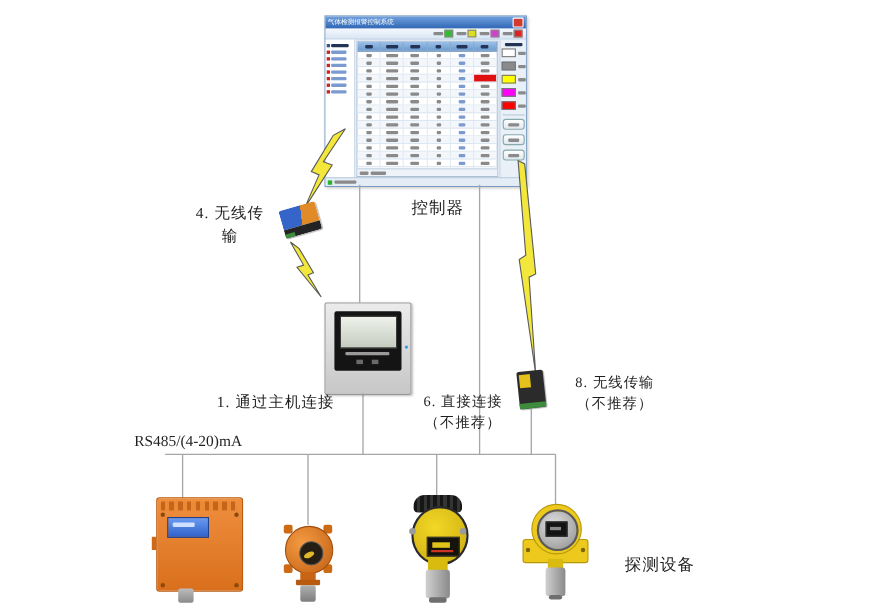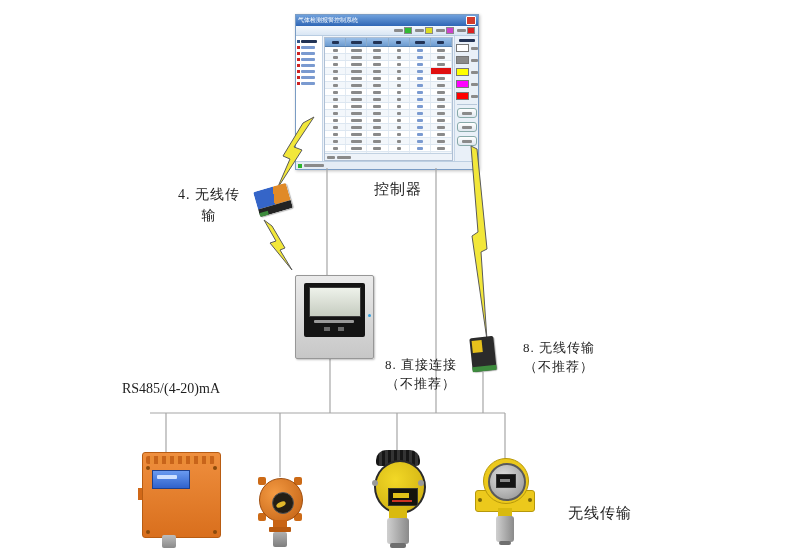--- a/index.html
+++ b/index.html
@@ -658,24 +658,25 @@
     <div class="neck"></div>
     <div class="sensor rib"></div>
     <div class="tip"></div>
   </div>
 
   <div class="lbl" style="left:162px;top:184px;width:94px;text-align:center;font-size:14px;line-height:21px">
     <span>4. 无线传</span><br>
     <span>输</span>
   </div>
   <div class="lbl" style="left:374px;top:180px;font-size:15px">控制器</div>
+  <div class="lbl" style="left:197px;top:357px;font-size:14px">1. 通过主机连接</div>
   <div class="lbl" style="left:370px;top:355px;width:102px;text-align:center;font-size:13px;line-height:19px">
-    <span>8. 直接连接</span><br>
+    <span>6. 直接连接</span><br>
     <span>（不推荐）</span>
   </div>
   <div class="lbl" style="left:503px;top:338px;width:112px;text-align:center;font-size:13px;line-height:19px">
     <span>8. 无线传输</span><br>
     <span>（不推荐）</span>
   </div>
-  <div class="lbl" style="left:122px;top:381px;font-size:14px;letter-spacing:0">RS485/(4-20)mA</div>
-  <div class="lbl" style="left:568px;top:504px;font-size:15px">无线传输</div>
+  <div class="lbl" style="left:122px;top:394px;font-size:14px;letter-spacing:0">RS485/(4-20)mA</div>
+  <div class="lbl" style="left:568px;top:504px;font-size:15px">探测设备</div>
 
 </div>
 
 </body></html>

